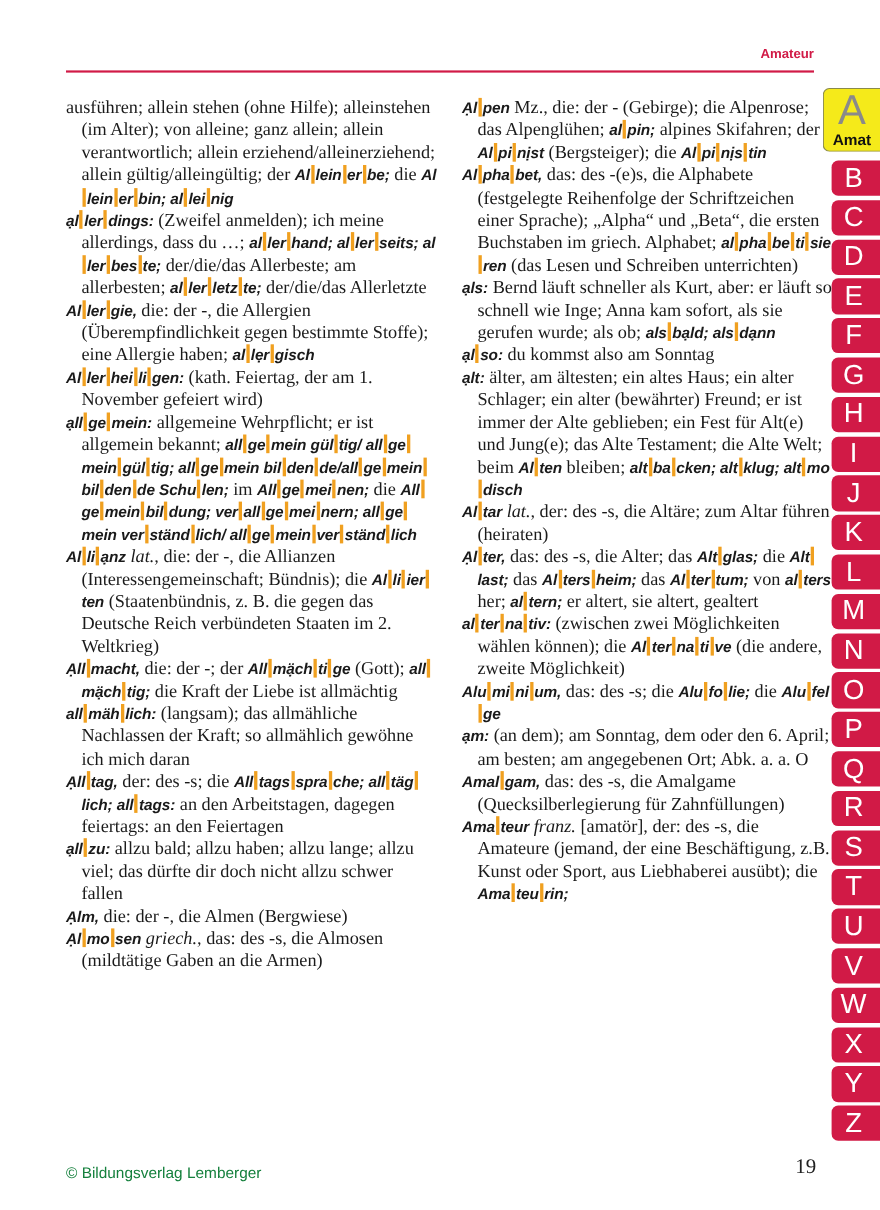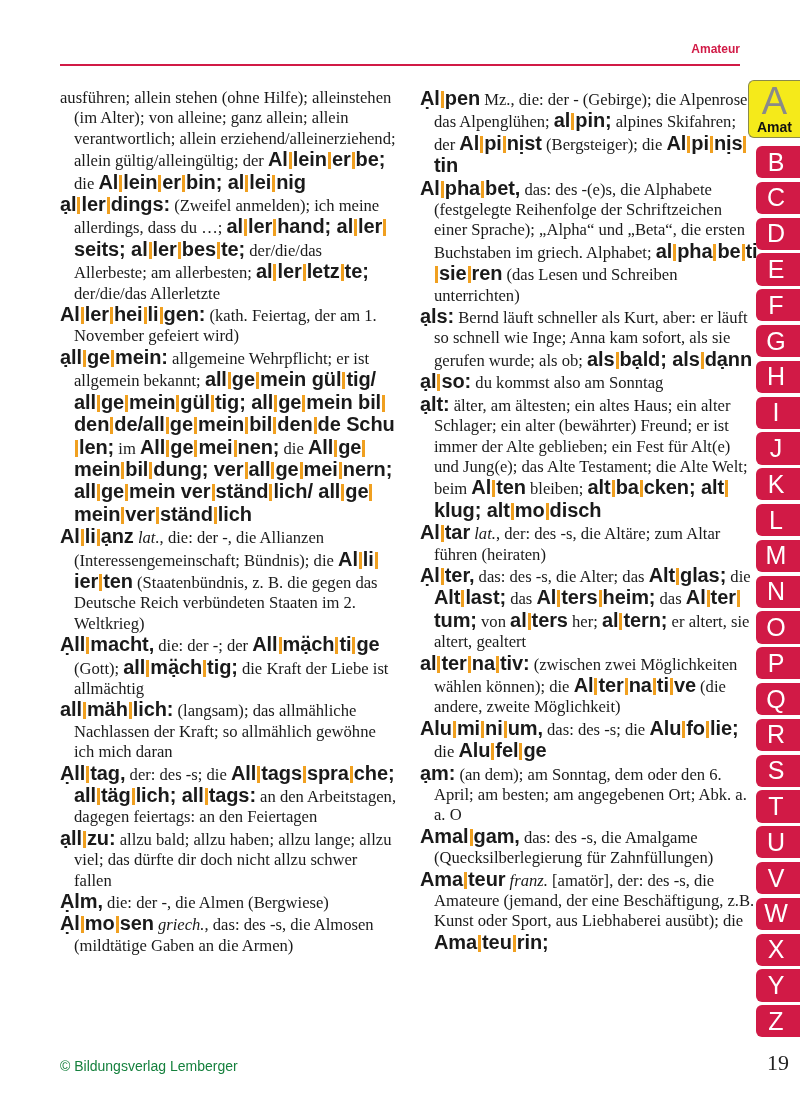--- a/index.html
+++ b/index.html
@@ -16,21 +16,21 @@
   }
 
   .col {
     position: absolute; top: 88px; width: 338px;
     font-size: 16.6px; line-height: 20.4px;
   }
   .col.left { left: 60px; }
   .col.right { left: 420px; }
 
   .entry { padding-left: 14px; text-indent: -14px; }
-  .b { font-family: "Liberation Sans", "DejaVu Sans", sans-serif; font-weight: bold; font-size: 20px; letter-spacing: -0.1px; }
+  .b { font-family: "Liberation Sans", "DejaVu Sans", sans-serif; font-weight: bold; font-size: 14px; letter-spacing: -0.1px; font-style: italic; }
   .i { font-style: italic; }
   .sep {
     display: inline-block; width: 3px; height: 17px; background: #f0a020;
     vertical-align: -3px; margin: 0 1px;
   }
 
   .tabs { position: absolute; left: 748px; top: 80px; width: 52px; }
   .tab-a {
     width: 52px; height: 58px; background: #f5ea1a; border: 1.5px solid #8a8a4a;
     border-right: none; border-radius: 6px 0 0 6px;
@@ -45,32 +45,33 @@
     font-family: "Liberation Sans", "DejaVu Sans", sans-serif; font-size: 25px;
     display: flex; align-items: center; justify-content: center; padding-right: 4px;
   }
   .tab:first-of-type { margin-top: 8px; }
 
   .footer-left {
     position: absolute; left: 60px; top: 1058px;
     font-family: "Liberation Sans", "DejaVu Sans", sans-serif; font-size: 14px; color: #15803d;
   }
   .page-num {
-    position: absolute; left: 723px; top: 1050px; font-size: 22px; color: #222; margin-left: 44px;
+    position: absolute; left: 723px; top: 1050px; font-size: 19px; color: #222;
   }
 </style>
 </head>
 <body>
 
 <div class="header-word">Amateur</div>
 <div class="header-rule"></div>
 
 <div class="col left">
     <div class="entry"><span class="">ausführen; allein stehen (ohne Hilfe); alleinstehen (im Alter); von alleine; ganz allein; allein verantwortlich; allein erziehend/alleinerziehend; allein gültig/alleingültig; der </span><span class="b">Al<span class="sep"></span>lein<span class="sep"></span>er<span class="sep"></span>be;</span><span class=""> die </span><span class="b">Al<span class="sep"></span>lein<span class="sep"></span>er<span class="sep"></span>bin; al<span class="sep"></span>lei<span class="sep"></span>nig</span></div>
     <div class="entry"><span class="b">ạl<span class="sep"></span>ler<span class="sep"></span>dings:</span><span class=""> (Zweifel anmelden); ich meine allerdings, dass du …; </span><span class="b">al<span class="sep"></span>ler<span class="sep"></span>hand; al<span class="sep"></span>ler<span class="sep"></span>seits; al<span class="sep"></span>ler<span class="sep"></span>bes<span class="sep"></span>te;</span><span class=""> der/die/das Allerbeste; am allerbesten; </span><span class="b">al<span class="sep"></span>ler<span class="sep"></span>letz<span class="sep"></span>te;</span><span class=""> der/die/das Allerletzte</span></div>
+    <div class="entry"><span class="b">Al<span class="sep"></span>ler<span class="sep"></span>gie,</span><span class=""> die: der -, die Allergien (Überempfindlichkeit gegen bestimmte Stoffe); eine Allergie haben; </span><span class="b">al<span class="sep"></span>lẹr<span class="sep"></span>gisch</span></div>
     <div class="entry"><span class="b">Al<span class="sep"></span>ler<span class="sep"></span>hei<span class="sep"></span>li<span class="sep"></span>gen:</span><span class=""> (kath. Feiertag, der am 1. November gefeiert wird)</span></div>
     <div class="entry"><span class="b">ạll<span class="sep"></span>ge<span class="sep"></span>mein:</span><span class=""> allgemeine Wehrpflicht; er ist allgemein bekannt; </span><span class="b">all<span class="sep"></span>ge<span class="sep"></span>mein gül<span class="sep"></span>tig/ all<span class="sep"></span>ge<span class="sep"></span>mein<span class="sep"></span>gül<span class="sep"></span>tig; all<span class="sep"></span>ge<span class="sep"></span>mein bil<span class="sep"></span>den<span class="sep"></span>de/all<span class="sep"></span>ge<span class="sep"></span>mein<span class="sep"></span>bil<span class="sep"></span>den<span class="sep"></span>de Schu<span class="sep"></span>len;</span><span class=""> im </span><span class="b">All<span class="sep"></span>ge<span class="sep"></span>mei<span class="sep"></span>nen;</span><span class=""> die </span><span class="b">All<span class="sep"></span>ge<span class="sep"></span>mein<span class="sep"></span>bil<span class="sep"></span>dung; ver<span class="sep"></span>all<span class="sep"></span>ge<span class="sep"></span>mei<span class="sep"></span>nern; all<span class="sep"></span>ge<span class="sep"></span>mein ver<span class="sep"></span>ständ<span class="sep"></span>lich/ all<span class="sep"></span>ge<span class="sep"></span>mein<span class="sep"></span>ver<span class="sep"></span>ständ<span class="sep"></span>lich</span></div>
     <div class="entry"><span class="b">Al<span class="sep"></span>li<span class="sep"></span>ạnz</span><span class="i"> lat.</span><span class="">, die: der -, die Allianzen (Interessengemeinschaft; Bündnis); die </span><span class="b">Al<span class="sep"></span>li<span class="sep"></span>ier<span class="sep"></span>ten</span><span class=""> (Staatenbündnis, z. B. die gegen das Deutsche Reich verbündeten Staaten im 2. Weltkrieg)</span></div>
     <div class="entry"><span class="b">Ạll<span class="sep"></span>macht,</span><span class=""> die: der -; der </span><span class="b">All<span class="sep"></span>mạ̈ch<span class="sep"></span>ti<span class="sep"></span>ge</span><span class=""> (Gott); </span><span class="b">all<span class="sep"></span>mạ̈ch<span class="sep"></span>tig;</span><span class=""> die Kraft der Liebe ist allmächtig</span></div>
     <div class="entry"><span class="b">all<span class="sep"></span>mäh<span class="sep"></span>lich:</span><span class=""> (langsam); das allmähliche Nachlassen der Kraft; so allmählich gewöhne ich mich daran</span></div>
     <div class="entry"><span class="b">Ạll<span class="sep"></span>tag,</span><span class=""> der: des -s; die </span><span class="b">All<span class="sep"></span>tags<span class="sep"></span>spra<span class="sep"></span>che; all<span class="sep"></span>täg<span class="sep"></span>lich; all<span class="sep"></span>tags:</span><span class=""> an den Arbeitstagen, dagegen feiertags: an den Feiertagen</span></div>
     <div class="entry"><span class="b">ạll<span class="sep"></span>zu:</span><span class=""> allzu bald; allzu haben; allzu lange; allzu viel; das dürfte dir doch nicht allzu schwer fallen</span></div>
     <div class="entry"><span class="b">Ạlm,</span><span class=""> die: der -, die Almen (Bergwiese)</span></div>
     <div class="entry"><span class="b">Ạl<span class="sep"></span>mo<span class="sep"></span>sen</span><span class="i"> griech.</span><span class="">, das: des -s, die Almosen (mildtätige Gaben an die Armen)</span></div>
   </div>

